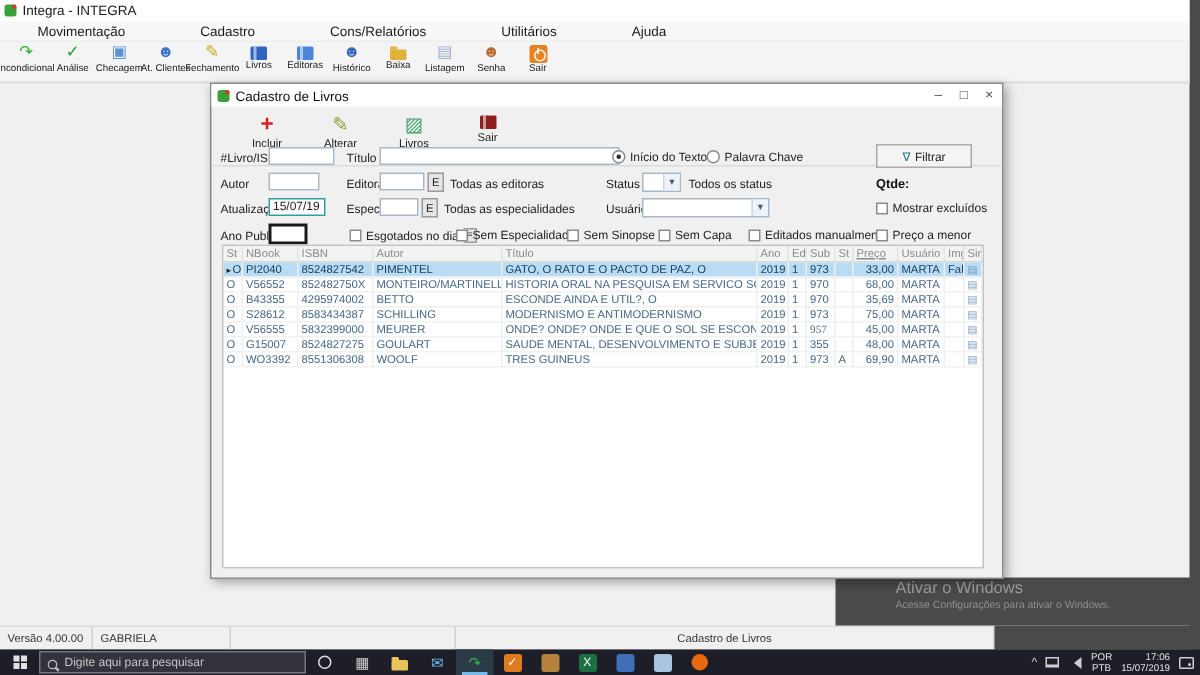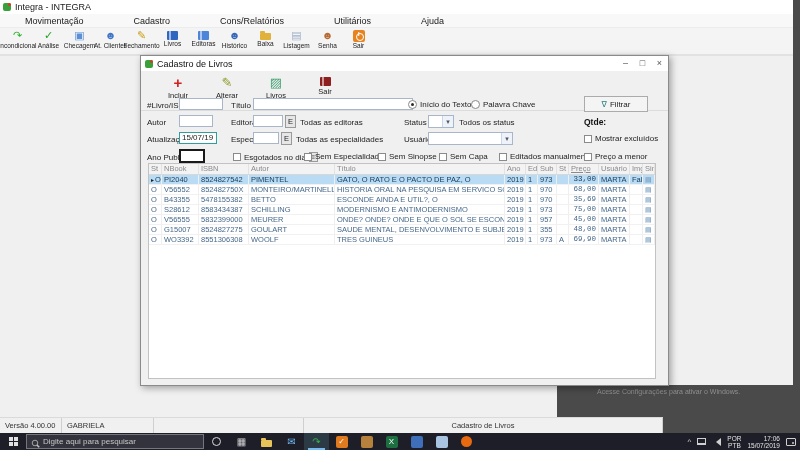--- a/index.html
+++ b/index.html
@@ -76,21 +76,21 @@
   .btn-filtrar { position:absolute; left:443px; top:40px; width:64px; height:16px; background:#f4f4f4; border:1px solid #ababab; font-size:8px; display:flex; align-items:center; justify-content:center; gap:3px; color:#222; cursor:default; }
   .filt-glyph { color:#20797d; font-size:8px; }
   .qtde { position:absolute; font-size:8.5px; font-weight:bold; color:#111; }
 
   .grid { position:absolute; left:7px; top:107px; width:508px; height:216px; background:#fff; border:1px solid #c2c2c2; overflow:hidden; font-size:7.5px; }
   .g-header { display:flex; height:11px; background:#f3f3f3; border-bottom:1px solid #d8d8d8; color:#8a8a8a; }
   .g-hcell { border-right:1px solid #e2e2e2; padding-left:2px; overflow:hidden; white-space:nowrap; line-height:10px; flex:none; }
   .g-row { display:flex; height:10px; color:#46688a; border-bottom:1px solid #f1f1f1; cursor:default; }
   .g-row.sel { background:#badbf4; color:#17405f; }
   .g-cell { border-right:1px solid #efefef; padding-left:2px; overflow:hidden; white-space:nowrap; line-height:9px; flex:none; }
-  .g-cell.num { text-align:right; padding-right:2px;font-family:Liberation Mono, monospace; }
+  .g-cell.num { text-align:right; padding-right:2px; }
   .sin-icon { color:#6f94b8; font-size:7px; }
   .indicator { margin-right:1px; font-size:6px; color:#222; }
 
   
   .taskbar { position:absolute; left:0; top:433px; width:800px; height:17px; background:#1e1e29; display:flex; align-items:center; z-index:50; color:#ddd; }
   .task-start { width:26px; height:100%; display:flex; align-items:center; justify-content:center; cursor:default; }
   .task-search { width:178px; height:15px; background:#33333d; border:1px solid #75757d; display:flex; align-items:center; gap:4px; padding-left:4px; font-size:8px; color:#c6c6c6; white-space:nowrap; overflow:hidden; cursor:default; }
   .task-btn { width:25px; height:100%; display:flex; align-items:center; justify-content:center; position:relative; cursor:default; }
   .task-btn .gicon { font-size:10px; }
   .task-btn.active { background:#2c3a46; }
@@ -175,20 +175,21 @@
       <div class="sb-panel sb1">Versão 4.00.00</div>
       <div class="sb-panel sb2">GABRIELA</div>
       <div class="sb-panel sb3"></div>
       <div class="sb-panel sb4">Cadastro de Livros</div>
     </div>
   </div>
 
   <div class="dark-a"></div>
   <div class="dark-b"></div>
   <div class="watermark">
+    <div class="wm-title">Ativar o Windows</div>
     <div class="wm-sub">Acesse Configurações para ativar o Windows.</div>
   </div>
 
   <div class="dialog">
     <div class="dlg-titlebar">
       <span class="app-icon"></span>
       <span>Cadastro de Livros</span>
       <span class="dlg-controls">
         <span class="dlg-ctl">–</span>
         <span class="dlg-ctl">□</span>
@@ -331,21 +332,21 @@
           <span class="g-cell" style="width: 19px;">970</span>
           <span class="g-cell" style="width: 12px;"></span>
           <span class="g-cell num" style="width: 30px;">68,00</span>
           <span class="g-cell" style="width: 31px;">MARTA</span>
           <span class="g-cell" style="width: 13px;"></span>
           <span class="g-cell" style="width: 12px;"><span class="sin-icon">▤</span></span>
         </div>
         <div class="g-row">
           <span class="g-cell" style="width: 13px;">O</span>
           <span class="g-cell" style="width: 37px;">B43355</span>
-          <span class="g-cell" style="width: 50px;">5478155382</span>
+          <span class="g-cell" style="width: 50px;">4295974002</span>
           <span class="g-cell" style="width: 86px;">BETTO</span>
           <span class="g-cell" style="width: 170px;">ESCONDE AINDA E UTIL?, O</span>
           <span class="g-cell" style="width: 21px;">2019</span>
           <span class="g-cell" style="width: 12px;">1</span>
           <span class="g-cell" style="width: 19px;">970</span>
           <span class="g-cell" style="width: 12px;"></span>
           <span class="g-cell num" style="width: 30px;">35,69</span>
           <span class="g-cell" style="width: 31px;">MARTA</span>
           <span class="g-cell" style="width: 13px;"></span>
           <span class="g-cell" style="width: 12px;"><span class="sin-icon">▤</span></span>
@@ -366,21 +367,21 @@
           <span class="g-cell" style="width: 12px;"><span class="sin-icon">▤</span></span>
         </div>
         <div class="g-row">
           <span class="g-cell" style="width: 13px;">O</span>
           <span class="g-cell" style="width: 37px;">V56555</span>
           <span class="g-cell" style="width: 50px;">5832399000</span>
           <span class="g-cell" style="width: 86px;">MEURER</span>
           <span class="g-cell" style="width: 170px;">ONDE? ONDE? ONDE E QUE O SOL SE ESCONDE?</span>
           <span class="g-cell" style="width: 21px;">2019</span>
           <span class="g-cell" style="width: 12px;">1</span>
-          <span class="g-cell" style="width: 19px;">957</span>
+          <span class="g-cell" style="width: 19px; font-family: Liberation Serif, serif;">957</span>
           <span class="g-cell" style="width: 12px;"></span>
           <span class="g-cell num" style="width: 30px;">45,00</span>
           <span class="g-cell" style="width: 31px;">MARTA</span>
           <span class="g-cell" style="width: 13px;"></span>
           <span class="g-cell" style="width: 12px;"><span class="sin-icon">▤</span></span>
         </div>
         <div class="g-row">
           <span class="g-cell" style="width: 13px;">O</span>
           <span class="g-cell" style="width: 37px;">G15007</span>
           <span class="g-cell" style="width: 50px;">8524827275</span>

